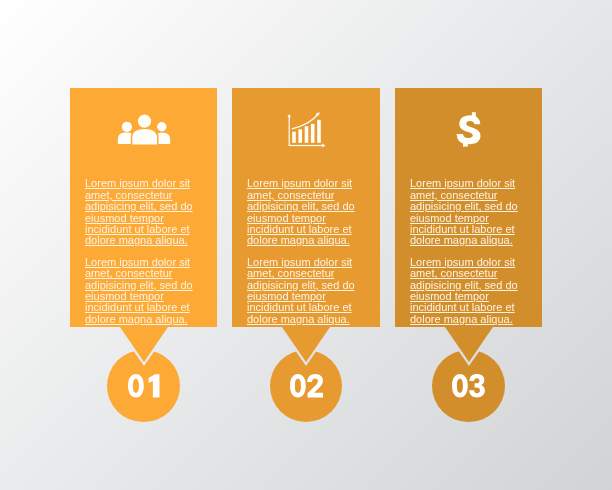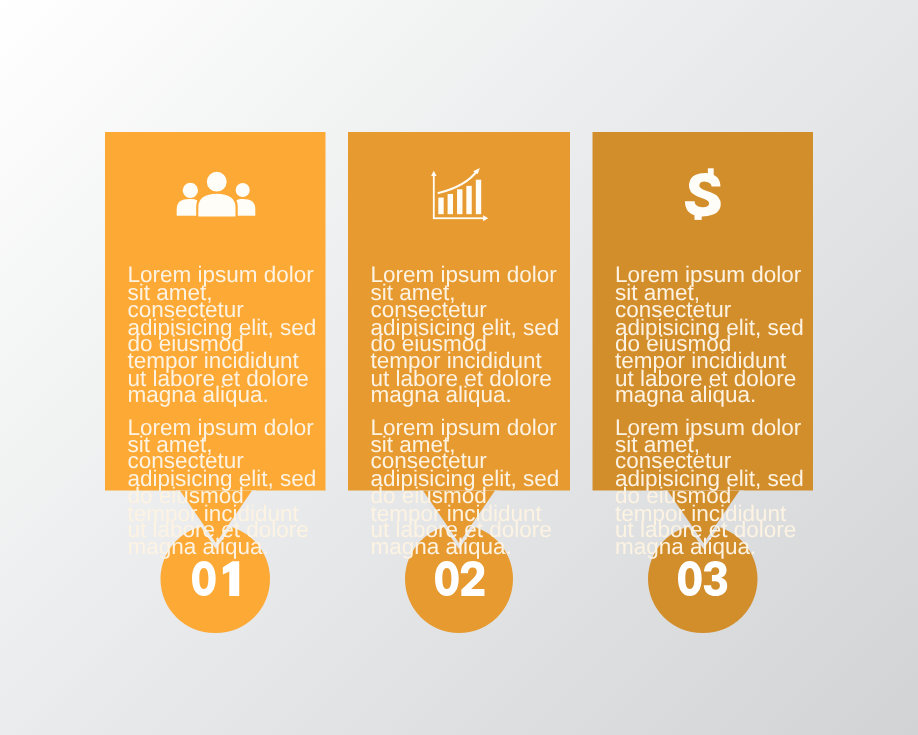--- a/index.html
+++ b/index.html
@@ -16,21 +16,21 @@
   .pointer-gap{position:absolute;width:0;height:0;
            border-left:27.0px solid transparent;border-right:27.0px solid transparent;
            border-top:39.9px solid #eaebec;top:327px;}
   .circle{position:absolute;width:72.9px;height:72.9px;border-radius:50%;top:349.6px;}
   .num{position:absolute;top:349.6px;width:72.9px;height:72.9px;padding-left:0.6px;box-sizing:border-box;
        color:#ffffff;font-size:33px;font-weight:bold;
        display:flex;align-items:center;justify-content:center;
        letter-spacing:0.5px;}
   .icon{position:absolute;}
   .copy{position:absolute;top:178.3px;width:126px;
-        color:#fdf3e3;font-size:15px;line-height:11.4px;}
+        color:#fdf3e3;font-size:11px;line-height:11.4px;text-decoration:underline;}
   .copy p{margin:0;}
   .copy p + p{margin-top:10.0px;}
 </style>
 </head>
 <body>
 
 <div class="stage" style="background: linear-gradient(135deg, rgb(255, 255, 255) 0%, rgb(209, 211, 213) 100%);">
 
   <div class="step">
     <div class="card" style="left: 70px; width: 147px; background-color: rgb(252, 169, 53);"></div>

